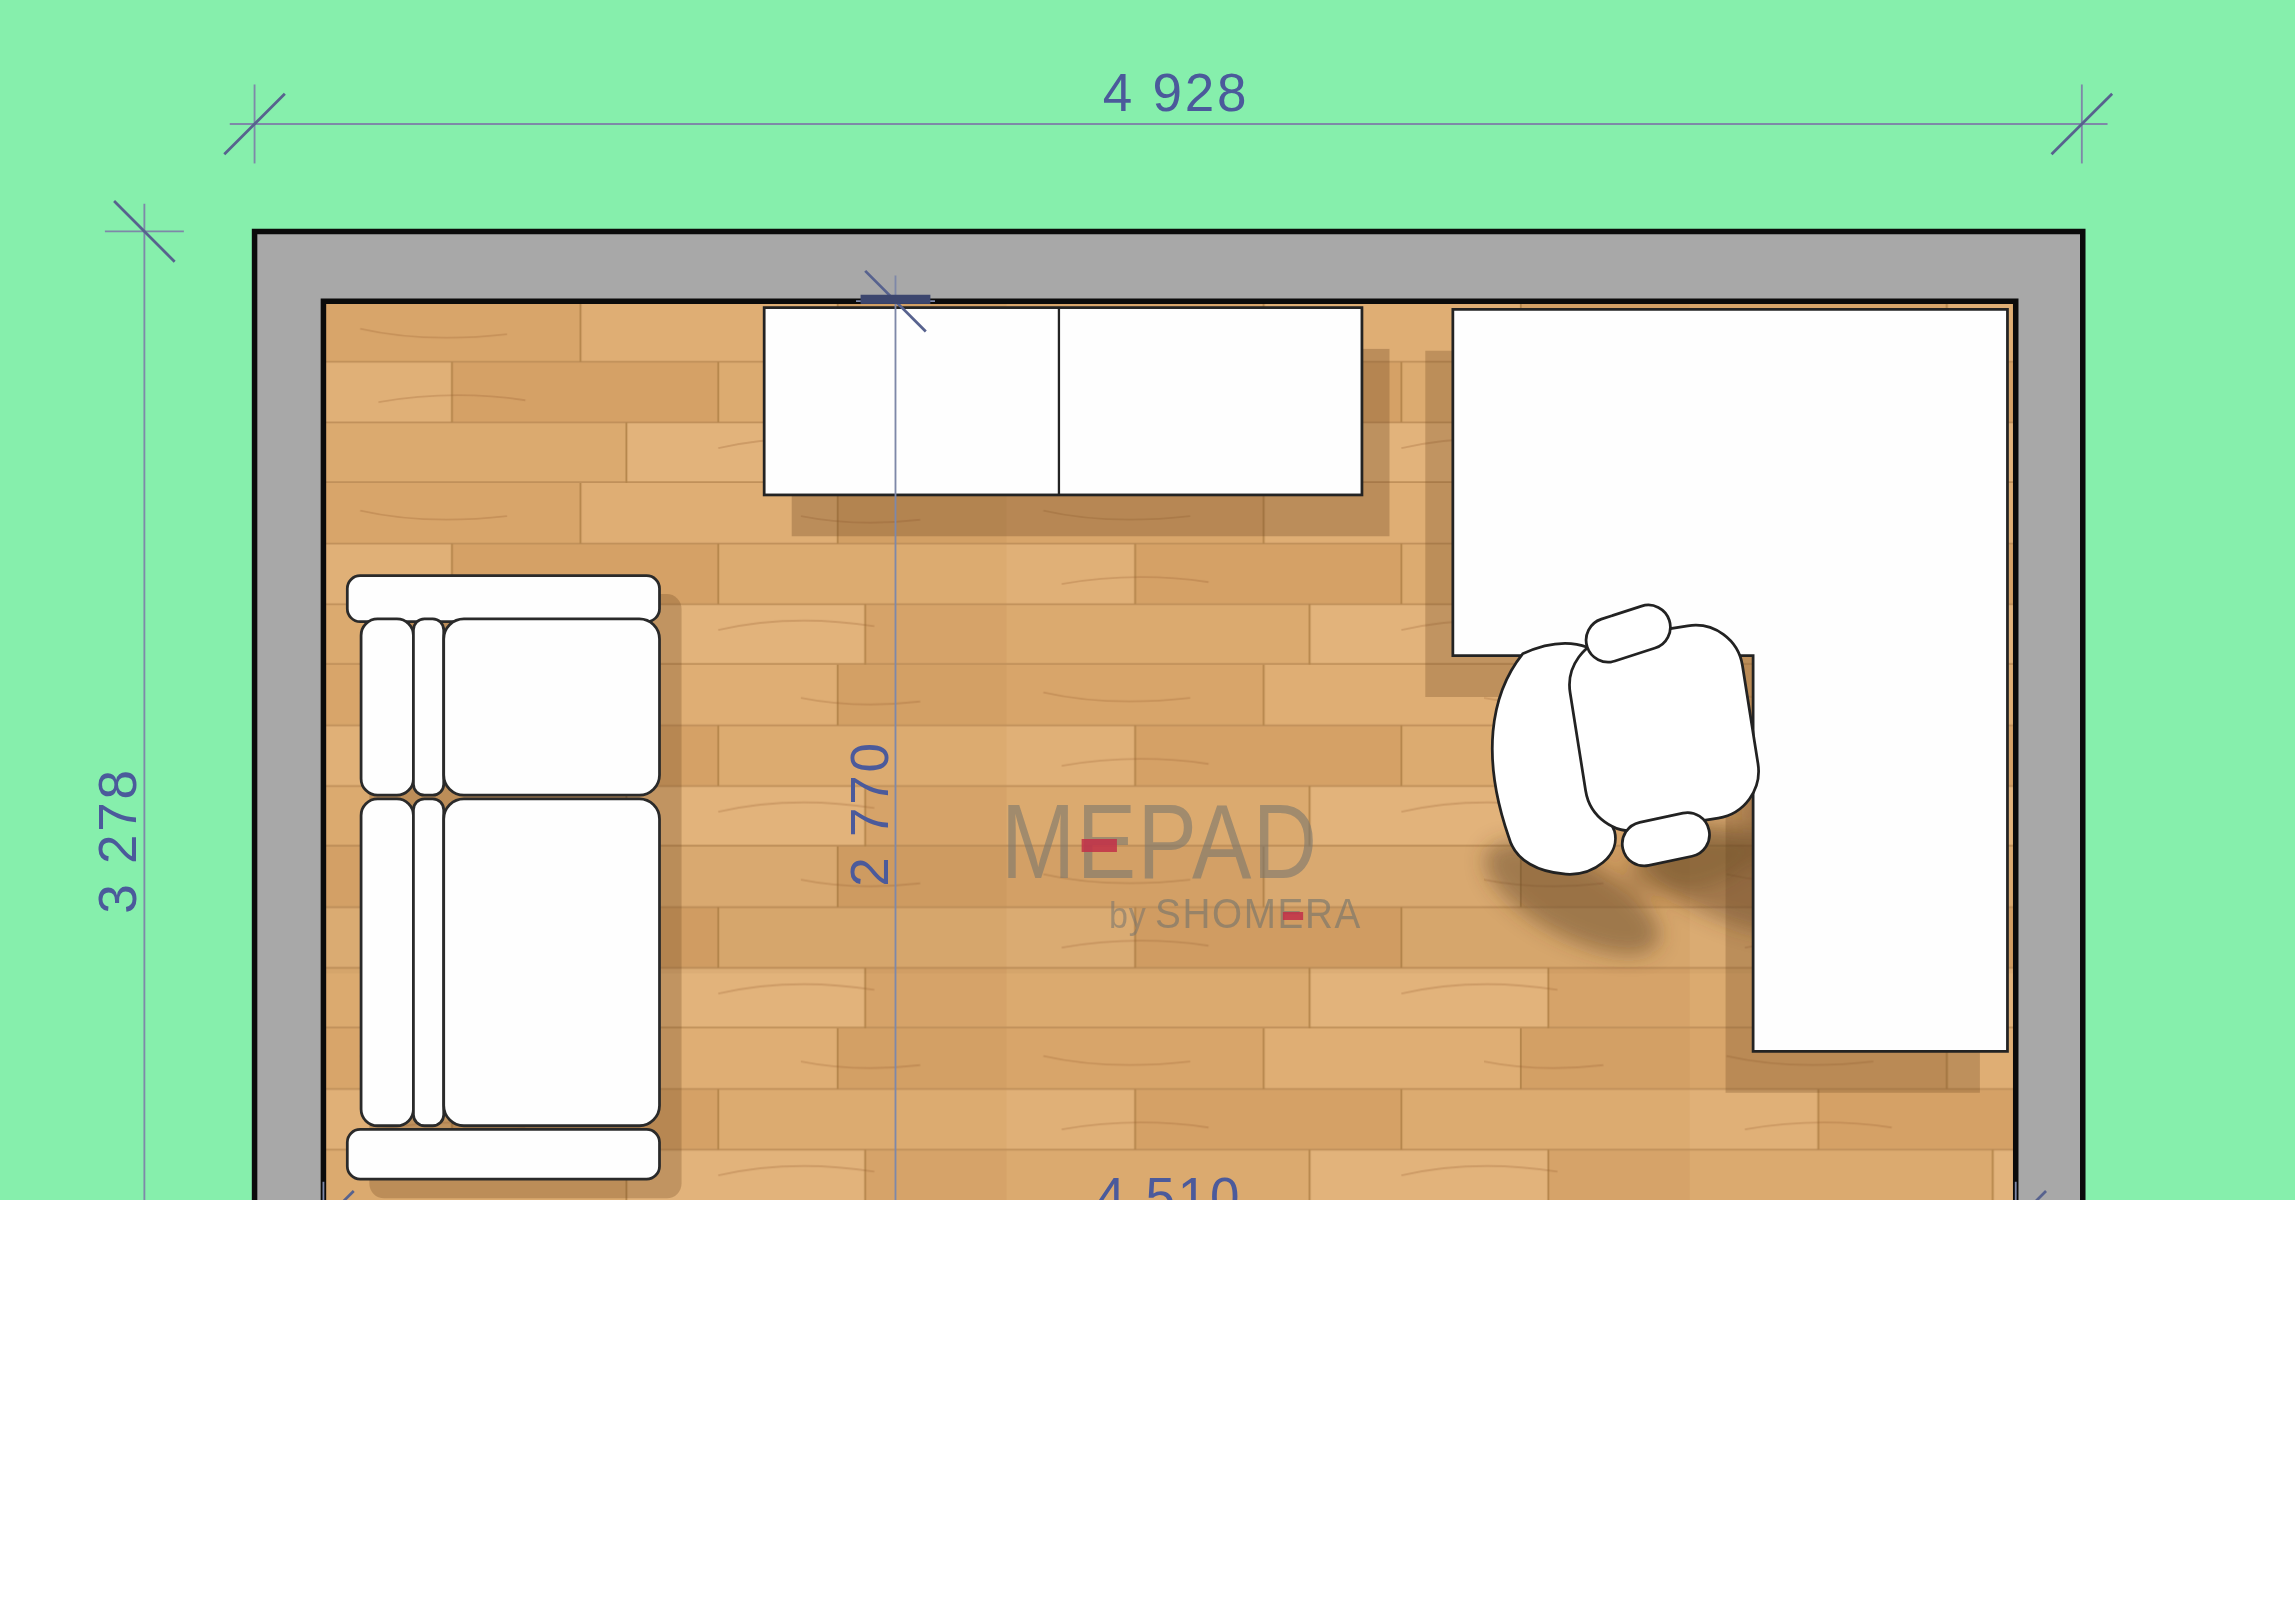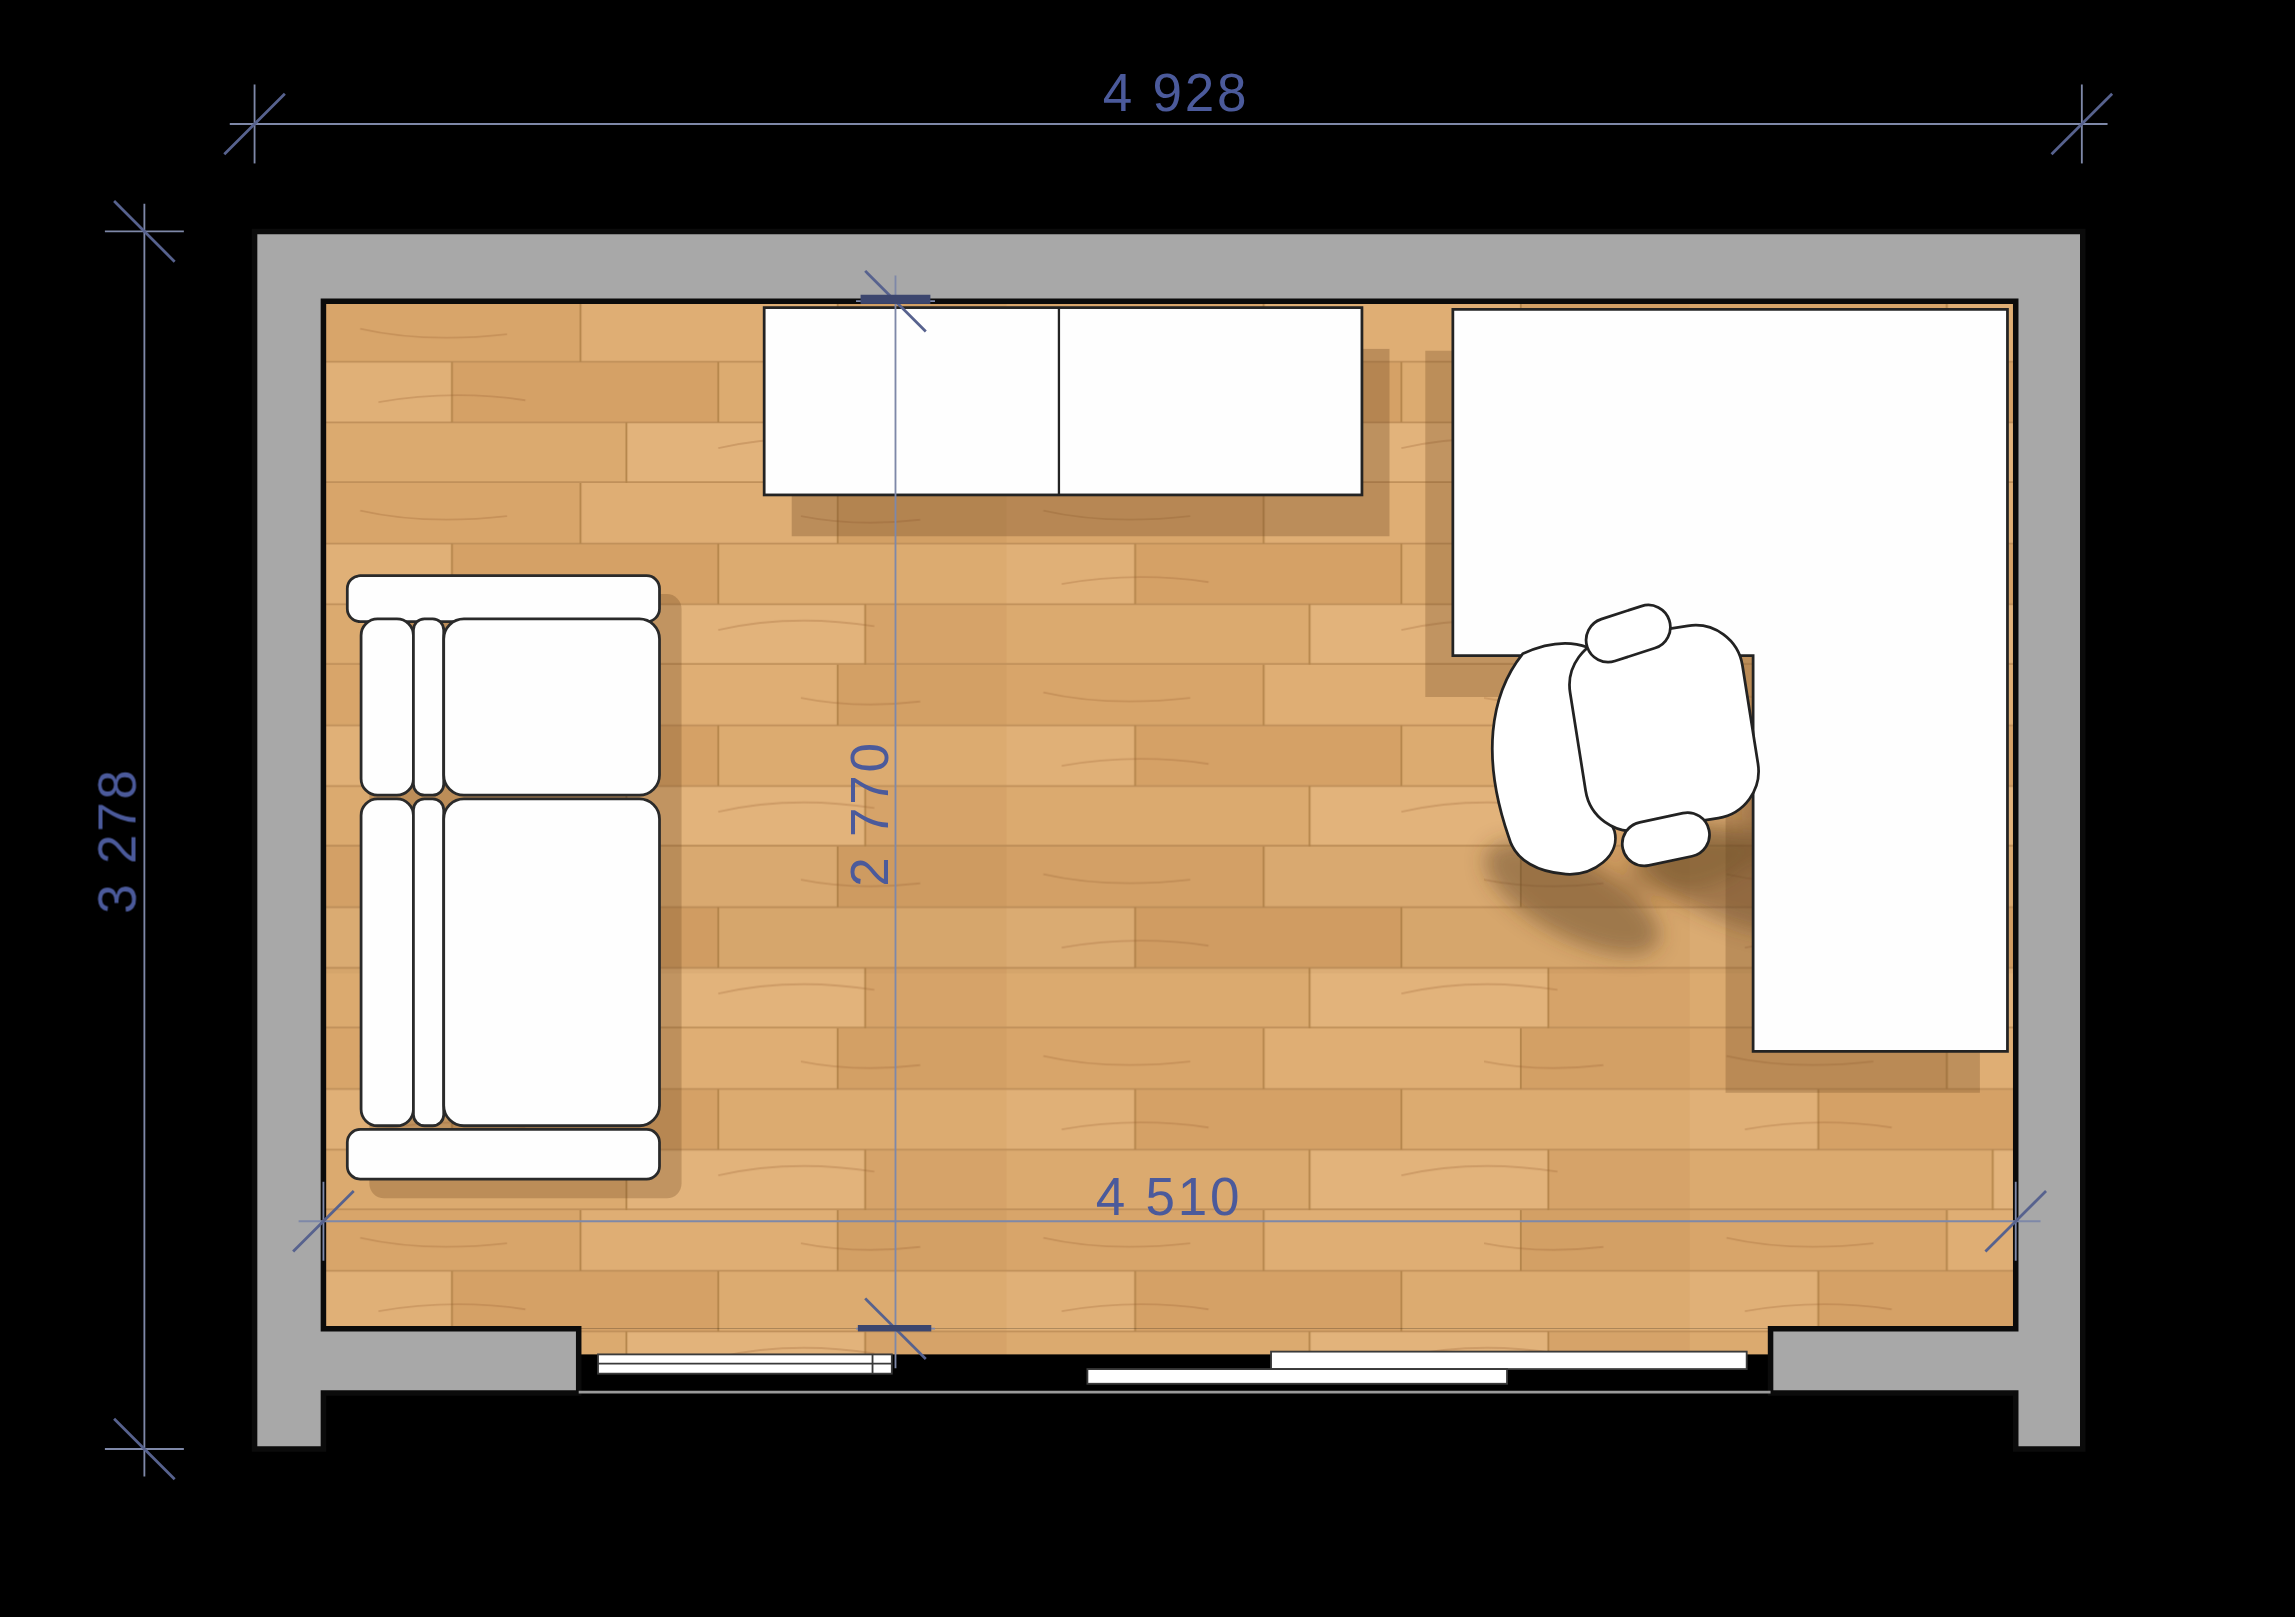--- a/index.html
+++ b/index.html
@@ -1,16 +1,16 @@
 <!DOCTYPE html>
 <html style="font-size:14.7px"><head>
 <meta charset="utf-8">
 <style>
   html,body{margin:0;padding:0;background:#ffffff;}
-  .plan{position:relative;width:2296px;height:1617px;background:#000000;
+  .plan{position:relative;width:2296px;height:1200px;background:#86efac;
         font-family:"Liberation Sans", sans-serif;overflow:hidden;}
   .plan svg{position:absolute;left:0;top:0;}
   .dim-label{position:absolute;color:#4b5a9b;font-size:53px;letter-spacing:2.8px;
              text-align:center;white-space:nowrap;line-height:1;}
   .dim-label.vert{transform:rotate(-90deg);}
   .logo{position:absolute;left:1001px;top:788px;width:386px;height:156px;}
   .logo-main{position:relative;display:inline-block;font-size:106px;line-height:1;
              letter-spacing:1.8px;color:rgba(122,118,108,0.60);font-weight:400;
              transform:scaleX(0.84);transform-origin:left top;}
   .logo-ebar{position:absolute;left:96px;top:51px;width:42px;height:13px;
@@ -134,15 +134,25 @@
       <rect x="937" y="321" width="76" height="10" fill="#3c466e"></rect>
       <rect x="934" y="1443" width="80" height="7" fill="#3c466e"></rect>
     </g>
   </svg>
 
   <div class="dim-label" style="left:1084px;top:66px;width:184px;">4 928</div>
   <div class="dim-label vert" style="left:7.3px;top:814px;width:220px;">3 278</div>
   <div class="dim-label vert" style="left:759px;top:787px;width:220px;">2 770</div>
   <div class="dim-label" style="left:1077px;top:1170px;width:184px;">4 510</div>
 
+  <div class="logo">
+    <div class="logo-main">
+      <span>MEPAD</span>
+      <i class="logo-ebar"></i>
+    </div>
+    <div class="logo-sub">
+      <span class="logo-by">by</span><span>SHOMERA</span>
+      <i class="logo-ebar2"></i>
+    </div>
+  </div>
 
 </div>
 
 
 </body></html>

